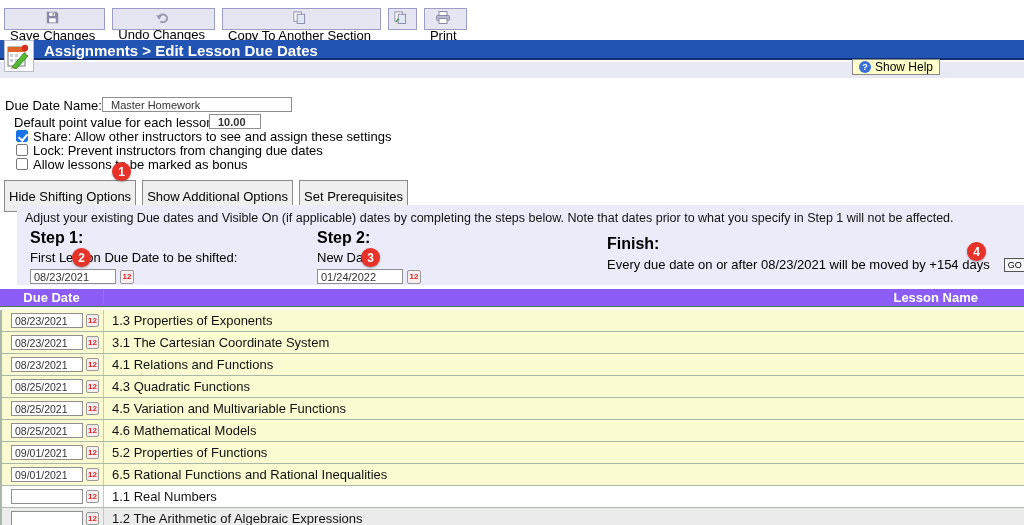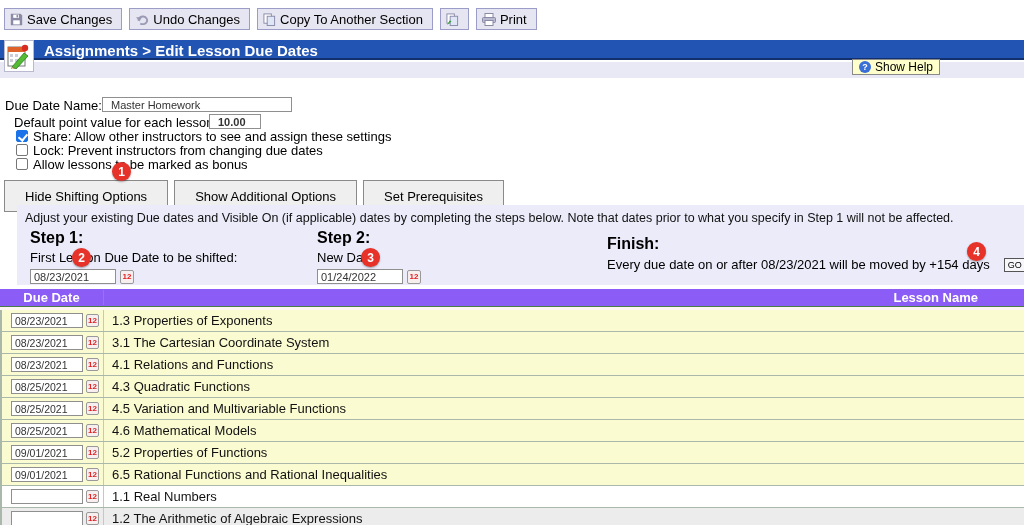--- a/index.html
+++ b/index.html
@@ -2,21 +2,21 @@
 <html><head>
 <meta charset="utf-8">
 <style>
   * { margin:0; padding:0; box-sizing:border-box; }
   body { background:#fff; font-family:"Liberation Sans", sans-serif; }
   #screen { position:relative; width:1024px; height:525px; background:#fff; overflow:hidden; }
 
   
   .toolbar { position:absolute; top:8px; left:4px; display:flex; gap:7px; }
   .tb-btn { display:flex; align-items:center; gap:4px; background:#e6e6f2; border:1px solid #9c9cc8;
-            padding:2px 9px 2px 5px; font-size:13px; color:#000; height:22px; cursor:pointer; }
+            padding:2px 9px 2px 5px; font-size:13px; color:#000; height:22px; cursor:pointer;flex-direction:column; }
   .tb-icon { display:flex; align-items:center; }
 
   
   .header-bar { position:absolute; top:40px; left:0; width:1024px; height:20px; background:#2254b4;
                 border-bottom:2px solid #12306e; }
   .header-title { position:absolute; top:42px; left:44px; color:#fff; font-size:15px; font-weight:bold; }
   .app-icon-box { position:absolute; top:40px; left:4px; width:30px; height:32px; background:#fff;
                   border:1px solid #b9b9d0; z-index:3; display:flex; align-items:center; justify-content:center; }
 
   
@@ -32,21 +32,21 @@
   .txt-input { position:absolute; border:1px solid #8f8f8f; font-size:11px; color:#333;
                padding:1px 8px; font-family:"Liberation Sans", sans-serif; }
   .checkbox-col { position:absolute; top:129px; left:16px; }
   .cb-row { display:flex; align-items:center; gap:5px; height:14px; font-size:13px; }
   .cb { width:12px; height:12px; border:1px solid #767676; border-radius:2px; background:#fff;
         position:relative; cursor:pointer; flex:0 0 auto; }
   .cb.checked { background:#1a73e8; border-color:#1a73e8; }
   .cb.checked::after { content:""; position:absolute; left:2.5px; top:1px; width:4px; height:7px;
         border:solid #fff; border-width:0 2px 2px 0; transform:rotate(40deg); }
   .option-btns { position:absolute; top:180px; left:4px; display:flex; gap:6px; }
-  .opt-btn { background:#efefef; border:1px solid #8a8a8a; font-size:13px; height:32px; padding:1px 20px;
+  .opt-btn { background:#efefef; border:1px solid #8a8a8a; font-size:13px; height:32px; padding:1px 4px;
              cursor:pointer; font-family:"Liberation Sans", sans-serif; }
 
   
   .shift-panel { position:absolute; top:205px; left:0; width:1024px; height:80px; background:#ebebfa;margin-left:17px; }
   .shift-intro { position:absolute; top:6px; left:8px; font-size:12.5px; color:#111; }
   .step { position:absolute; }
   .step-title { font-size:16px; font-weight:bold; }
   .step-label { font-size:13px; margin-top:3px; }
   .date-row { margin-top:4px; display:flex; align-items:center; gap:4px; }
   .date-input { width:86px; height:15px; border:1px solid #8f8f8f; font-size:11px; color:#333; padding:1px 3px;

